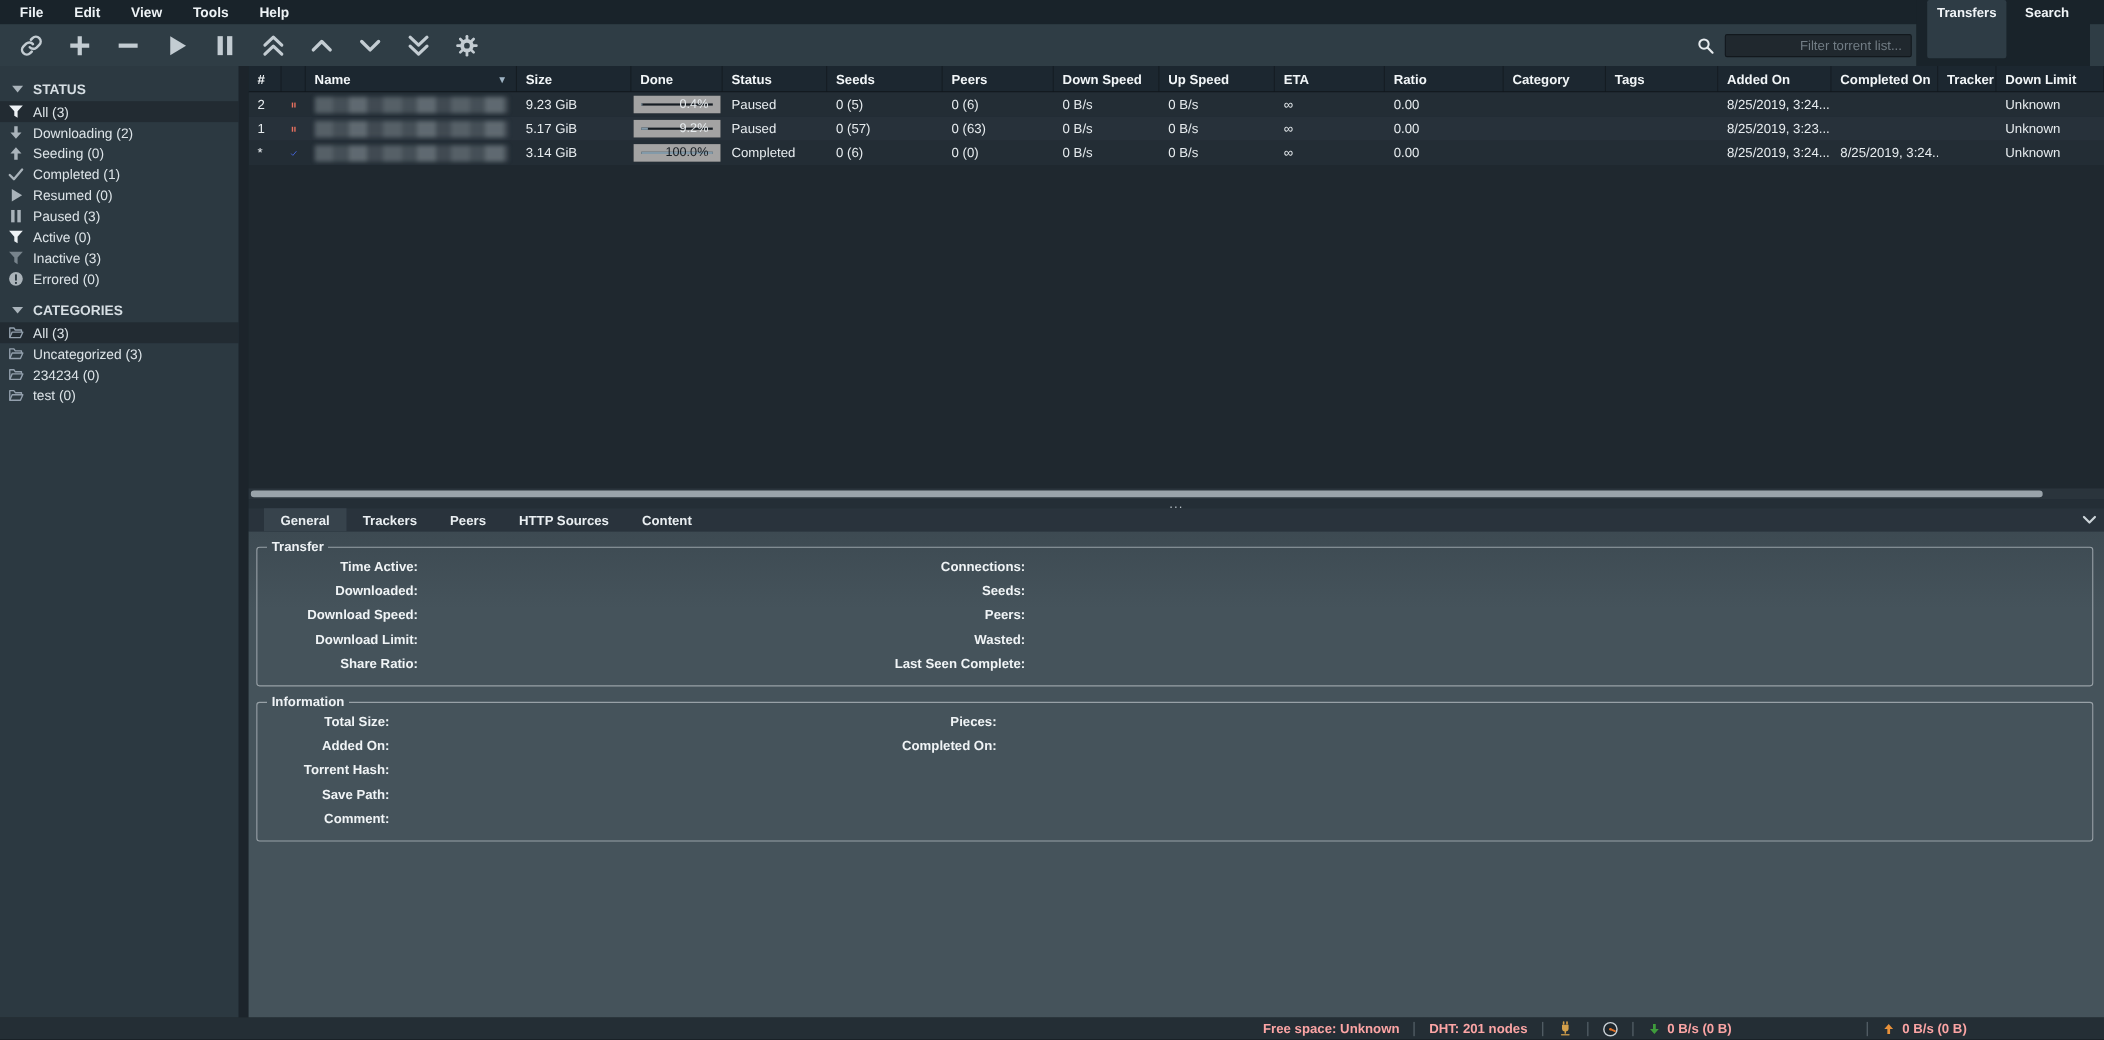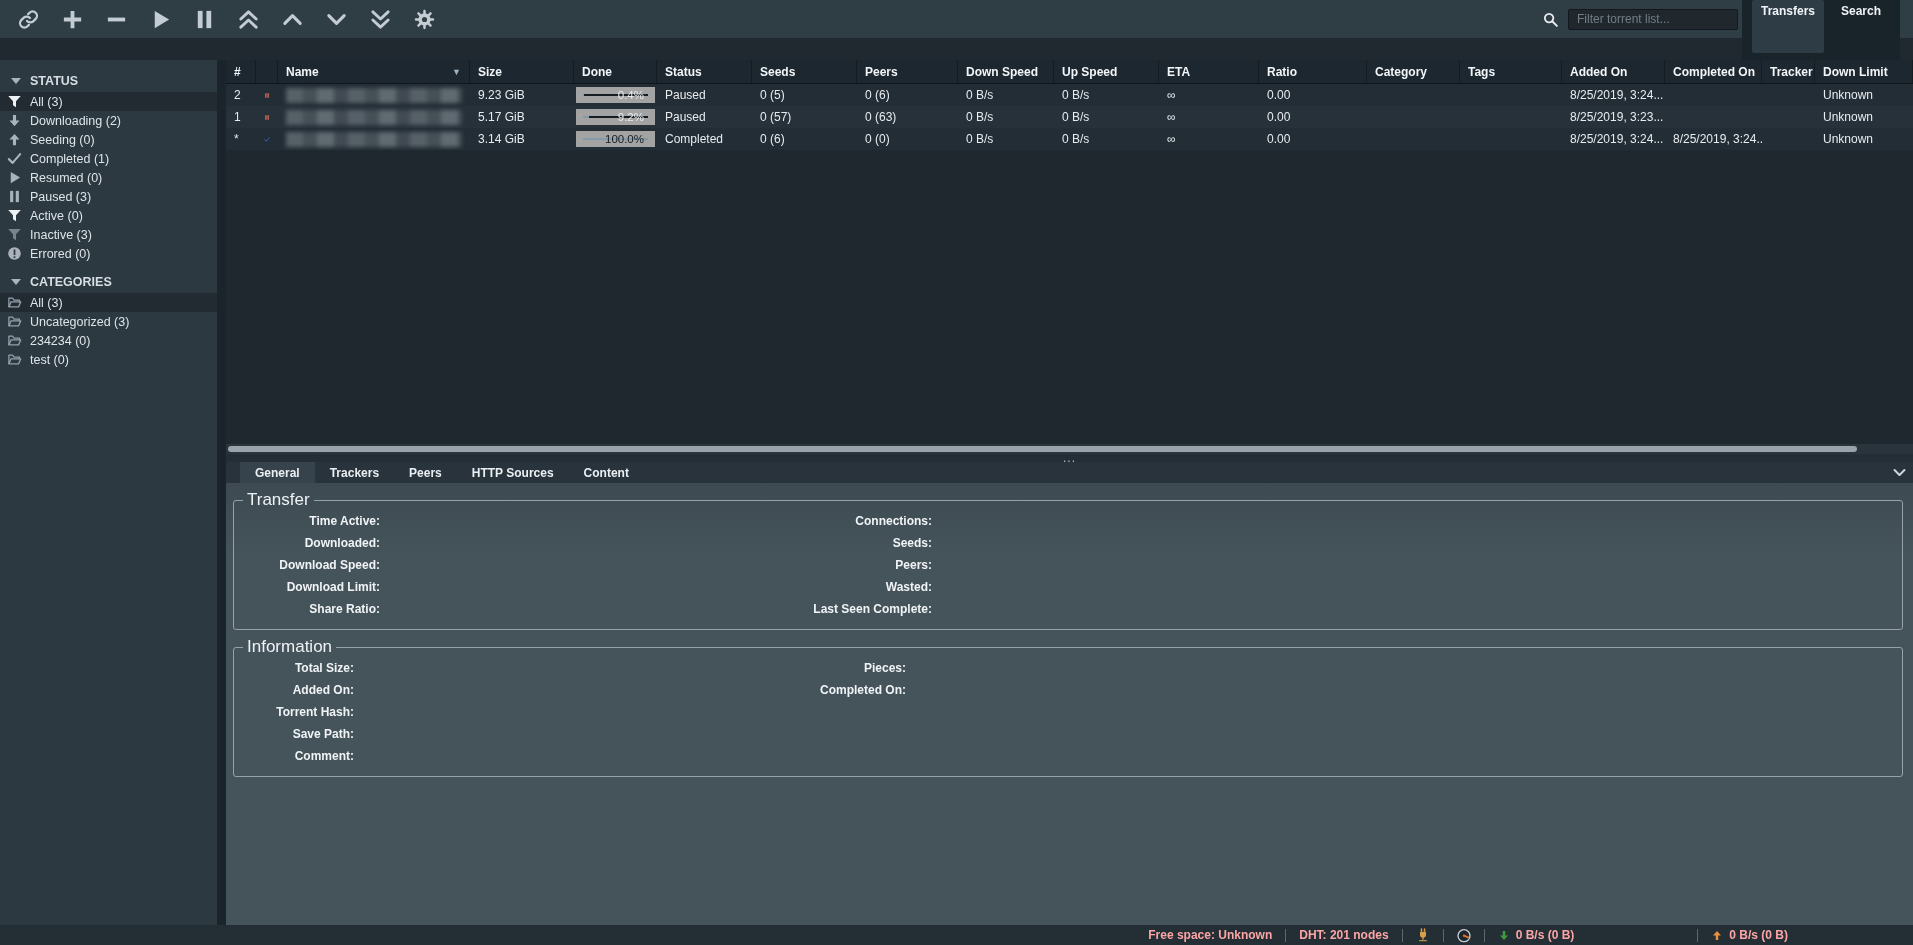--- a/index.html
+++ b/index.html
@@ -12,21 +12,21 @@
   .menubar { height:22px; background:#19232a; display:flex; align-items:center; padding-left:4px; }
   .menu-item { padding:2px 14px; color:#eef3f6; font-size:12.5px; font-weight:bold; cursor:default; }
   .toolbar { height:38px; background:#2f3d45; display:flex; align-items:center; padding:0 175px 0 6px; }
   .tb-group { display:flex; align-items:center; }
   .tb-btn { width:44px; height:32px; display:flex; align-items:center; justify-content:center; color:#c3ccd2; }
   .tb-btn .ic, .tb-btn svg { width:23px; height:23px; display:block; }
   .filter { margin-left:auto; display:flex; align-items:center; gap:9px; }
   .sicon { width:17px; height:17px; color:#e6ebee; display:flex; }
   .sicon svg { width:100%; height:100%; }
   .filter input { width:170px; height:21px; background:#20282e; border:1px solid #12181d; border-radius:2px;
-                  color:#eab308; font:12px "Liberation Sans",sans-serif; padding:0 8px; }
+                  color:#eab308; font:12px "Liberation Sans",sans-serif; padding:0 8px;text-align:right; }
   .filter input::placeholder { color:#727d85; }
   .corner { position:absolute; top:0; right:13px; width:158px; height:60px; background:#19232a;
             display:flex; justify-content:center; gap:8px; padding-bottom:7px; }
   .view-tab { padding:4px 9px; color:#f0f4f7; font-size:12px; font-weight:bold; border-radius:2px; }
   .view-tab.active { background:#2e3c45; }
 
   
   .main { flex:1; display:flex; min-height:0; }
   .sidebar { width:217px; flex:none; background:#2c3941; padding-top:10px; color:#dde4e8;
              font-size:12.5px; overflow:hidden; }
@@ -76,21 +76,21 @@
   .tabbar { height:21px; background:#29333c; display:flex; align-items:stretch; padding-left:14px;
             position:relative; flex:none; }
   .dtab { display:flex; align-items:center; padding:0 15px; font-size:12px; font-weight:bold; color:#eaeff2; }
   .dtab.active { background:#37434c; }
   .panel-caret { position:absolute; right:6px; top:3px; width:15px; height:15px; color:#ccd4d9; display:flex; }
   .panel-caret svg { width:100%; height:100%; }
 
   
   .dpanel { flex:1; background:linear-gradient(180deg,#3d4a52 0,#45535b 70px,#45535b); padding:7px 8px 0 5px; min-height:0; }
   fieldset { border:1px solid #98a1a7; border-radius:3px; margin:0 2px 7px 2px; padding:0 6px 9px 6px; }
-  legend { font-size:17px; font-weight:normal; color:#eef2f5; padding:0 4px; margin-left:3px; }
+  legend { font-size:12px; font-weight:bold; color:#eef2f5; padding:0 4px; margin-left:3px; }
   .fcols { display:grid; grid-template-columns:1fr 1fr 1fr; }
   .fcol { display:flex; flex-direction:column; }
   .flabel { height:22px; line-height:22px; font-size:12px; font-weight:bold; color:#f0f4f6; text-align:right; }
   .fs-transfer .flabel { width:140px; }
   .fs-information .flabel { width:114px; }
 
   
   .statusbar { height:20px; background:#242e35; flex:none; display:flex; align-items:center;
                justify-content:flex-end; padding-right:112px; color:#fca5a5; font-size:12px; }
   .sb-text { padding:0 13px; font-weight:bold; white-space:nowrap; }
@@ -99,20 +99,27 @@
   .sb-icon svg { width:16px; height:16px; }
   .sb-speed { display:flex; align-items:center; gap:6px; padding:0 13px; font-weight:bold; }
   .sb-speed svg { width:12px; height:13px; }
   .sb-gap { width:110px; }
 </style>
 </head>
 <body>
 
 <div class="app">
   <div class="header">
+    <div class="menubar">
+        <div class="menu-item">File</div>
+        <div class="menu-item">Edit</div>
+        <div class="menu-item">View</div>
+        <div class="menu-item">Tools</div>
+        <div class="menu-item">Help</div>
+      </div>
     <div class="toolbar">
       <div class="tb-group">
           <div class="tb-btn">
             <span class="ic ">
               <svg viewBox="0 0 24 24">
                 <g fill="none" stroke="currentColor" stroke-width="2.4" stroke-linecap="round">
                   <path d="M10.5 13.5a4.5 4.5 0 0 0 6.4.4l2.6-2.6a4.5 4.5 0 0 0-6.4-6.4l-1.5 1.5"></path>
                   <path d="M13.5 10.5a4.5 4.5 0 0 0-6.4-.4l-2.6 2.6a4.5 4.5 0 0 0 6.4 6.4l1.5-1.5"></path>
                 </g>
               </svg>

